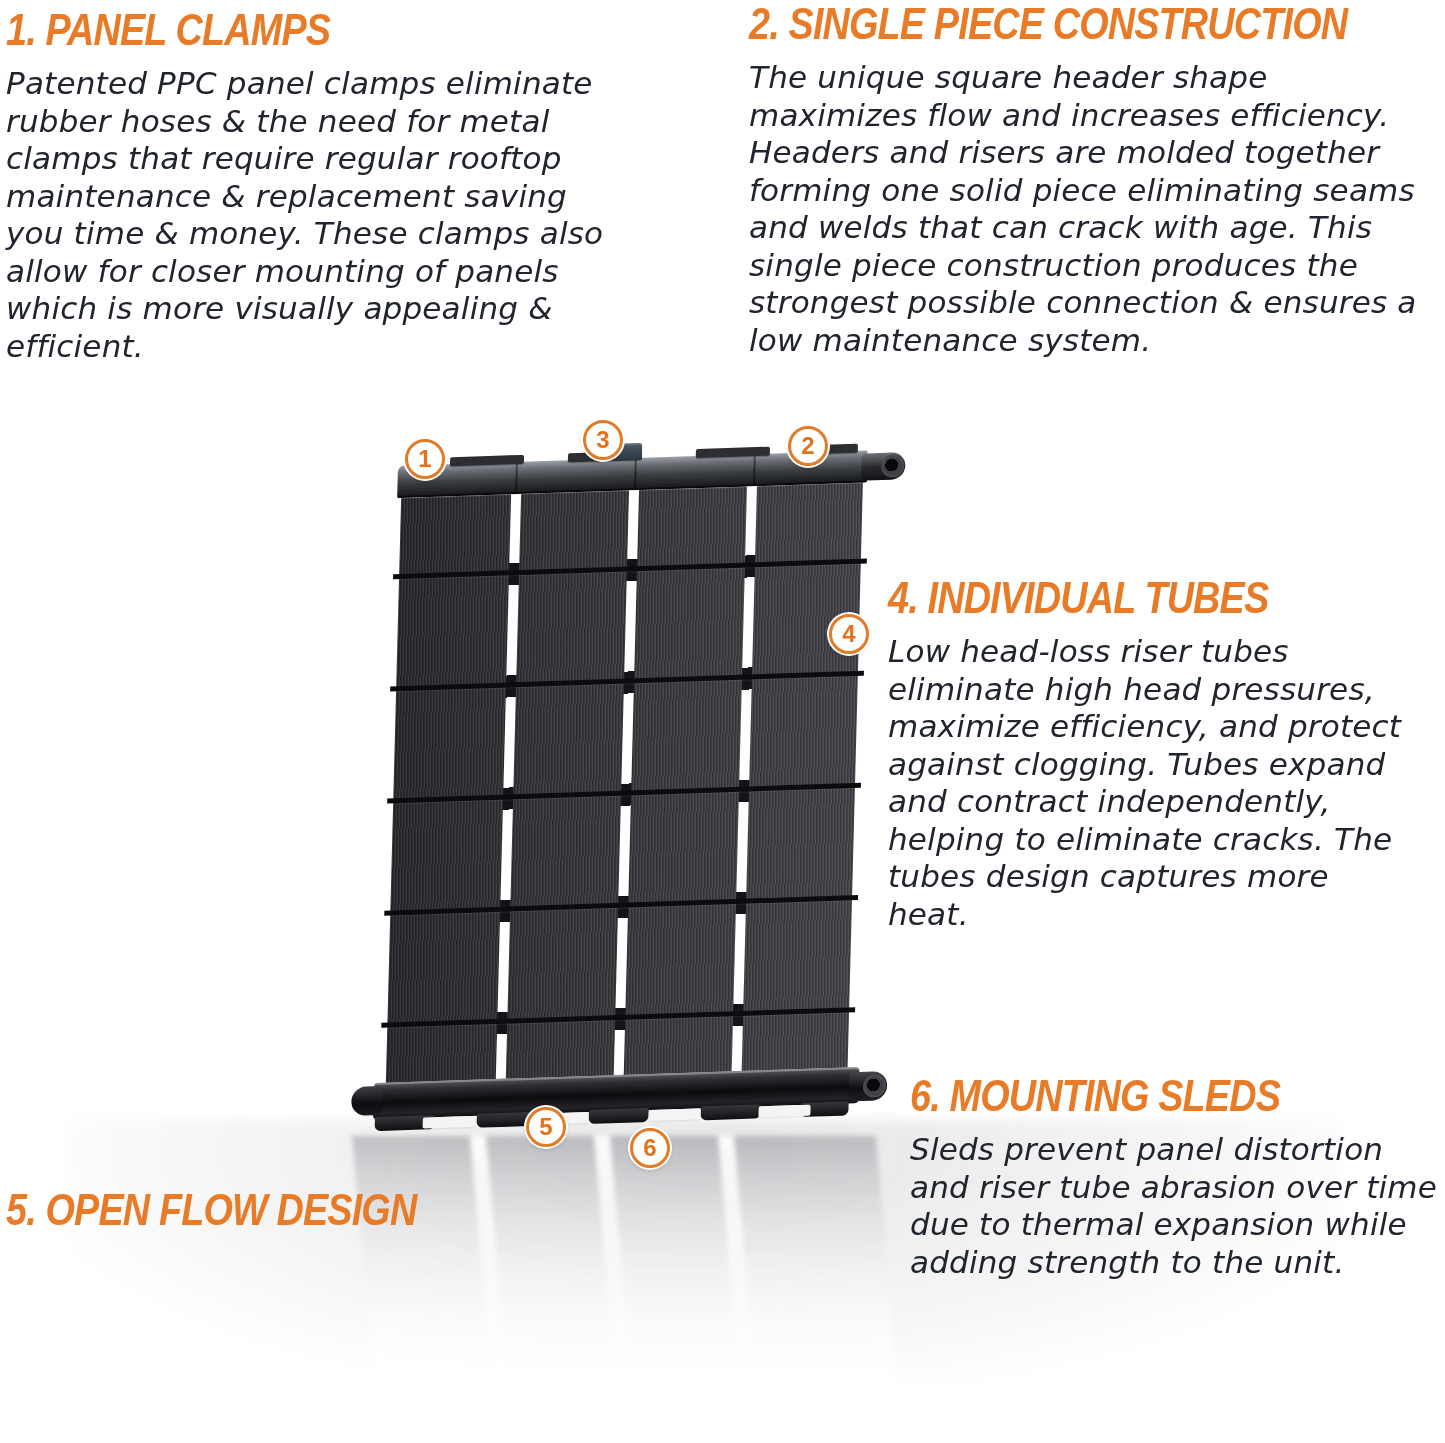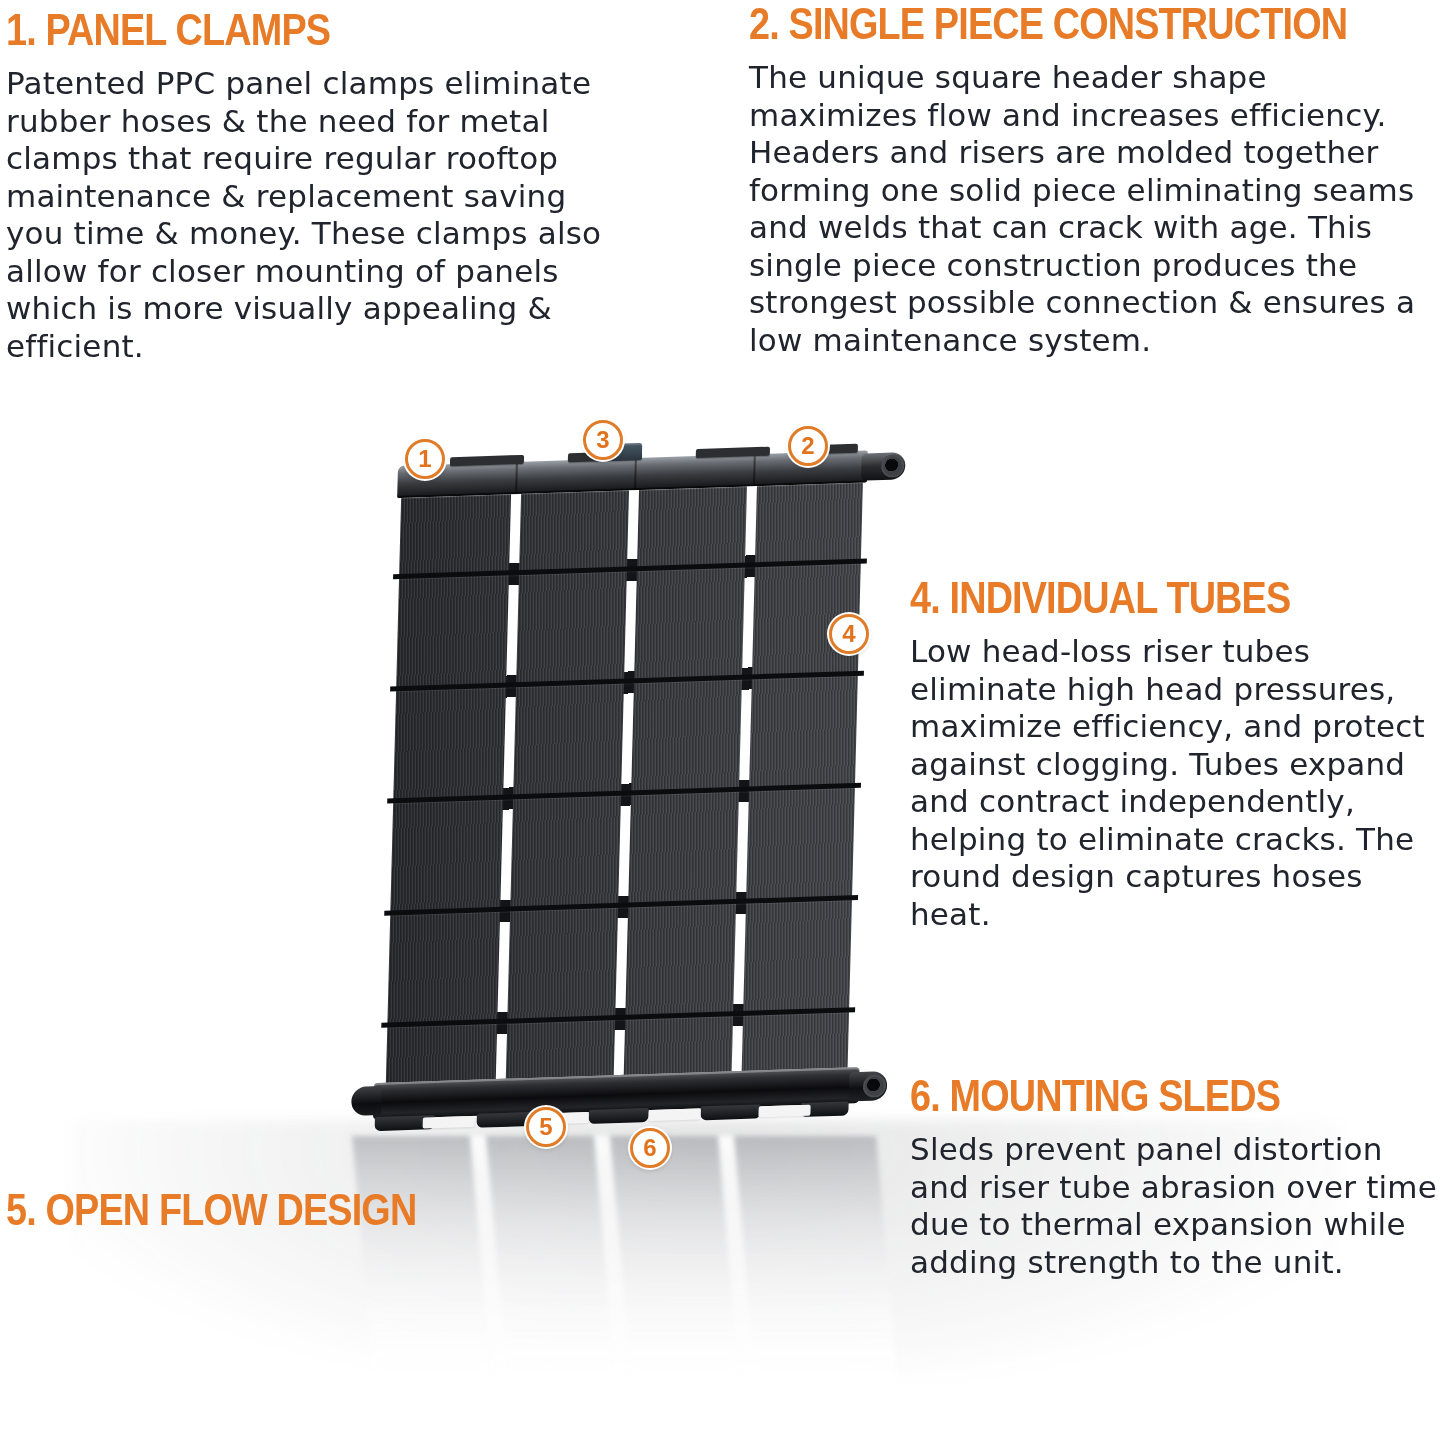--- a/index.html
+++ b/index.html
@@ -1,29 +1,29 @@
 <!DOCTYPE html>
 <html><head>
 <meta charset="utf-8">
 <style>
   html,body{margin:0;padding:0;background:#ffffff;}
   .page{position:relative;width:1445px;height:1443px;background:#ffffff;overflow:hidden;
         font-family:"DejaVu Sans",sans-serif;}
 
   
-  .feature{position:absolute;z-index:5;}
+  .feature{position:absolute;z-index:5;font-style:italic;}
   .feature h2{margin:0;font-family:"Liberation Sans",sans-serif;font-weight:bold;
       font-size:45px;line-height:1.05;color:#e77b27;letter-spacing:-1px;white-space:nowrap;
       transform:scaleX(0.84);transform-origin:0 50%;}
   .feature p{margin:12px 0 0 0;font-size:31px;line-height:37.5px;letter-spacing:0.2px;
       color:#20242c;}
   .f1{left:6px;   top:6px;    width:600px;}
   .f2{left:749px; top:0;    width:688px;}
   .f3{left:6px;   top:570px;  width:388px;}
-  .f4{left:910px; top:574px;  width:524px;}
+  .f4{left:888px; top:574px;  width:524px;}
   .f5{left:6px;   top:1186px; width:572px;}
   .f6{left:910px; top:1072px; width:540px;}
 
   
   .floor-shadow{position:absolute;left:70px;top:1120px;width:1270px;height:260px;z-index:0;
       background:radial-gradient(ellipse at 50% 12%, rgba(75,77,83,0.15), rgba(75,77,83,0.05) 55%, rgba(75,77,83,0) 78%);
       filter:blur(6px);}
   .reflection{position:absolute;left:352px;top:1136px;width:524px;height:285px;z-index:1;
       transform:skewX(5deg);transform-origin:0 0;filter:blur(2.5px);
       background:linear-gradient(180deg, rgba(124,126,132,0.42) 0%, rgba(160,162,168,0.26) 32%,
@@ -106,21 +106,21 @@
   </section>
 
   <section class="feature f2">
     <h2>2. SINGLE PIECE CONSTRUCTION</h2>
     <p>The unique square header shape maximizes flow and increases efficiency. Headers and risers are molded together forming one solid piece eliminating seams and welds that can crack with age. This single piece construction produces the strongest possible connection &amp; ensures a low maintenance system.</p>
   </section>
 
 
   <section class="feature f4">
     <h2>4. INDIVIDUAL TUBES</h2>
-    <p>Low head-loss riser tubes eliminate high head pressures, maximize efficiency, and protect against clogging. Tubes expand and contract independently, helping to eliminate cracks. The round design captures hoses heat.</p>
+    <p>Low head-loss riser tubes eliminate high head pressures, maximize efficiency, and protect against clogging. Tubes expand and contract independently, helping to eliminate cracks. The tubes design captures more heat.</p>
   </section>
 
   <section class="feature f5">
     <h2>5. OPEN FLOW DESIGN</h2>
   </section>
 
   <section class="feature f6">
     <h2>6. MOUNTING SLEDS</h2>
     <p>Sleds prevent panel distortion and riser tube abrasion over time due to thermal expansion while adding strength to the unit.</p>
   </section>

